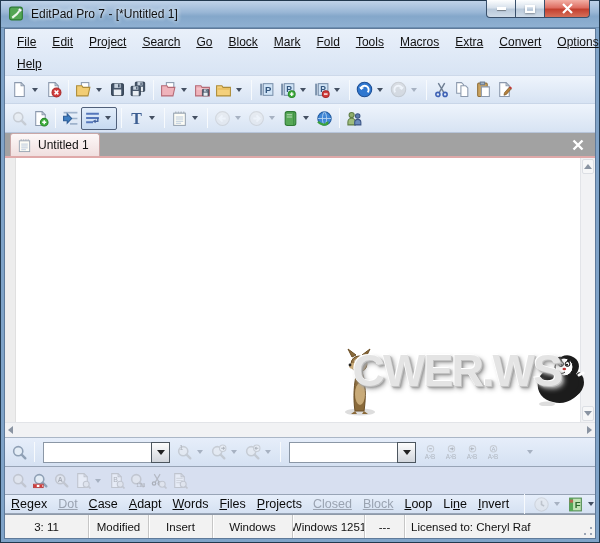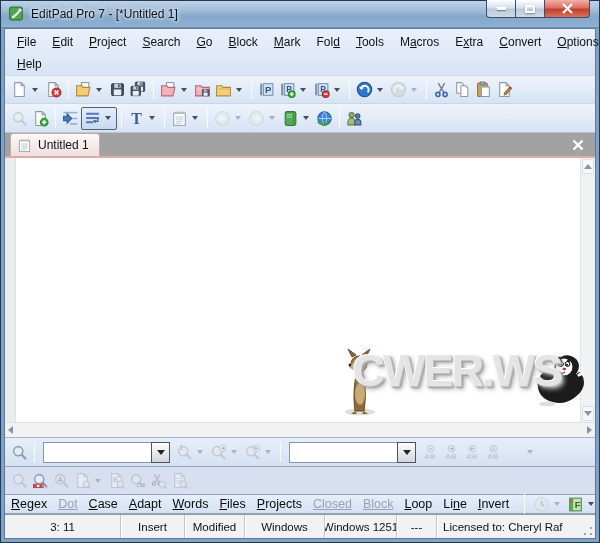--- a/index.html
+++ b/index.html
@@ -14,21 +14,21 @@
   .cap-btn.min,.cap-btn.max{width:30px;}
   .cap-btn.min{border-radius:0 0 0 4px;}
   .cap-btn.close{width:46px;background:linear-gradient(#f3b0a6,#de6e62 45%,#c3402f 55%,#d6705a);border-radius:0 0 4px 0;}
   .glyph-min{width:9px;height:3px;background:#fff;box-shadow:0 1px 1px #00000066;}
   .glyph-max{width:10px;height:8px;border:2px solid #fff;box-shadow:0 1px 2px #00000055;}
   
   .client{position:absolute;top:28px;left:4px;right:4px;bottom:4px;display:flex;flex-direction:column;background:#dde8f6;border:1px solid #5f7a9a;}
   
   .menubar{height:47px;padding:2px 4px 0;background:linear-gradient(#e9f0fa,#d8e4f4);border-bottom:1px solid #cdd9ea;flex:none;}
   .menu-row{display:flex;height:22px;align-items:center;}
-  .menu-item{padding:2px 8px;font-size:12px;color:#111;cursor:default;}
+  .menu-item{padding:2px 8px;font-size:12px;color:#111;cursor:default;text-decoration:underline;}
   .menu-item u{text-decoration:underline;}
   
   .toolbar{display:flex;align-items:center;padding:0 4px;background:linear-gradient(#eef4fc,#d7e3f3);flex:none;}
   .tb1{height:28px;border-bottom:1px solid #c9d6e8;}
   .tb2{height:29px;border-bottom:1px solid #b7c5da;}
   .tbtn{display:flex;align-items:center;padding:2px;border-radius:2px;flex:none;}
   .tbtn .ticon{width:17px;height:17px;display:block;flex:none;}
   .tbtn .ticon svg{width:17px;height:17px;display:block;}
   .tbtn.disabled .ticon{filter:grayscale(1) opacity(.38);}
   .tbtn.pressed{border:1px solid #50607a;background:linear-gradient(#e3eefb,#c6d9f0);}
@@ -722,23 +722,23 @@
                 <path d="M2.5 4h3.2M2.5 5.5h3.2" stroke="#d8524f"></path>
                 <text x="10" y="11.5" font-size="9" font-weight="bold" fill="#2f6a2f" text-anchor="middle" font-family="Liberation Sans, sans-serif">F</text>
               </svg>
             </span>
             <span class="darr"></span>
           </span>
         </span>
     </div>
 
     <div class="statusbar">
-      <div class="spanel" style="width: 116px;">3: 11</div>
+      <div class="spanel" style="width: 84px;">3: 11</div>
+        <div class="spanel" style="width: 60px;">Modified</div>
         <div class="spanel" style="width: 64px;">Insert</div>
-        <div class="spanel" style="width: 60px;">Modified</div>
         <div class="spanel" style="width: 80px;">Windows</div>
         <div class="spanel" style="width: 72px;">Windows 1251</div>
         <div class="spanel" style="width: 40px;">---</div>
         <div class="spanel last">Licensed to: Cheryl Raf</div>
         <div class="grip"></div>
     </div>
 
   </div>
 </div>
 

